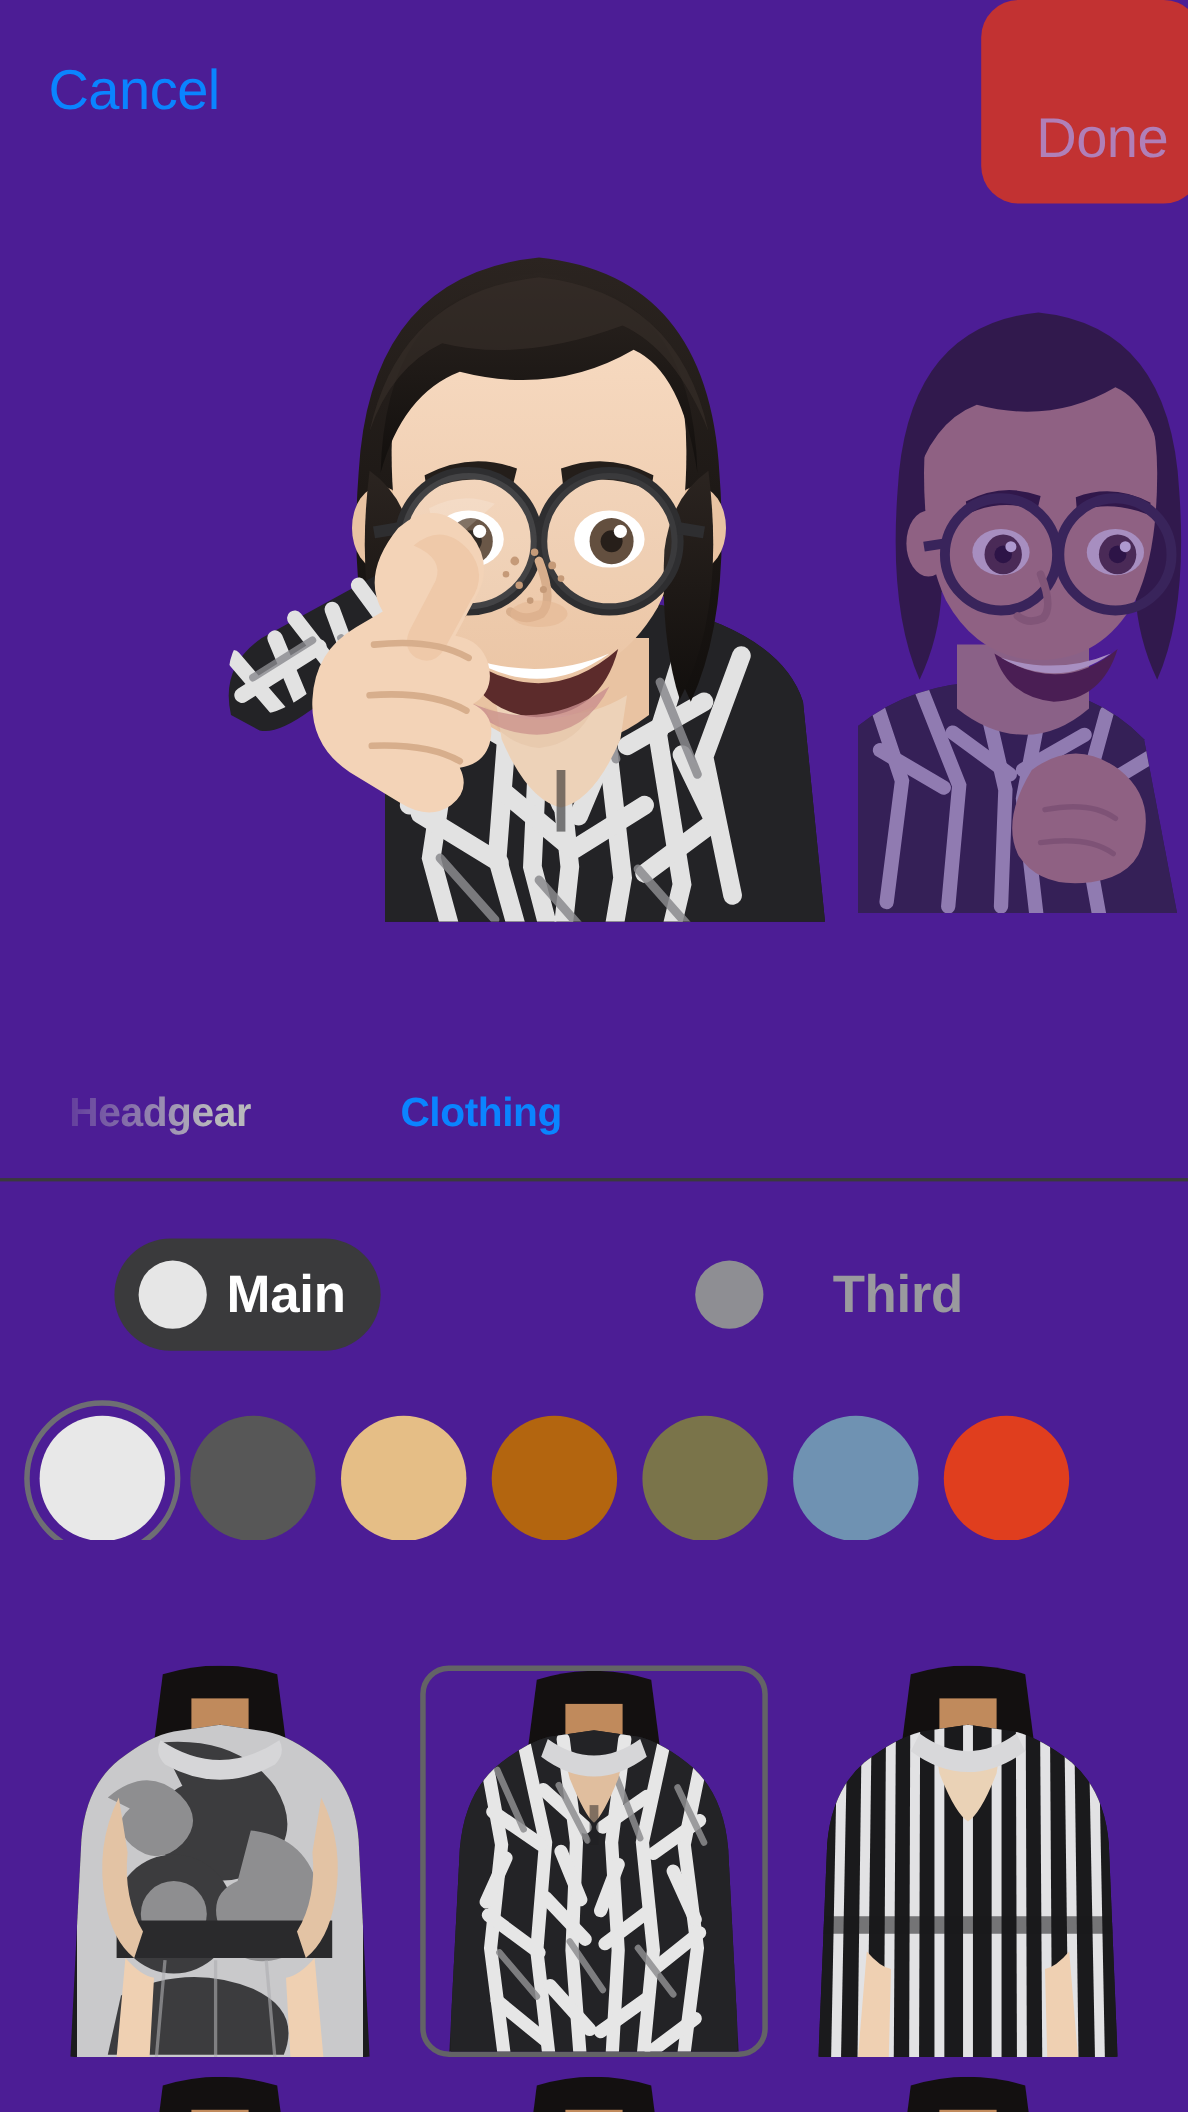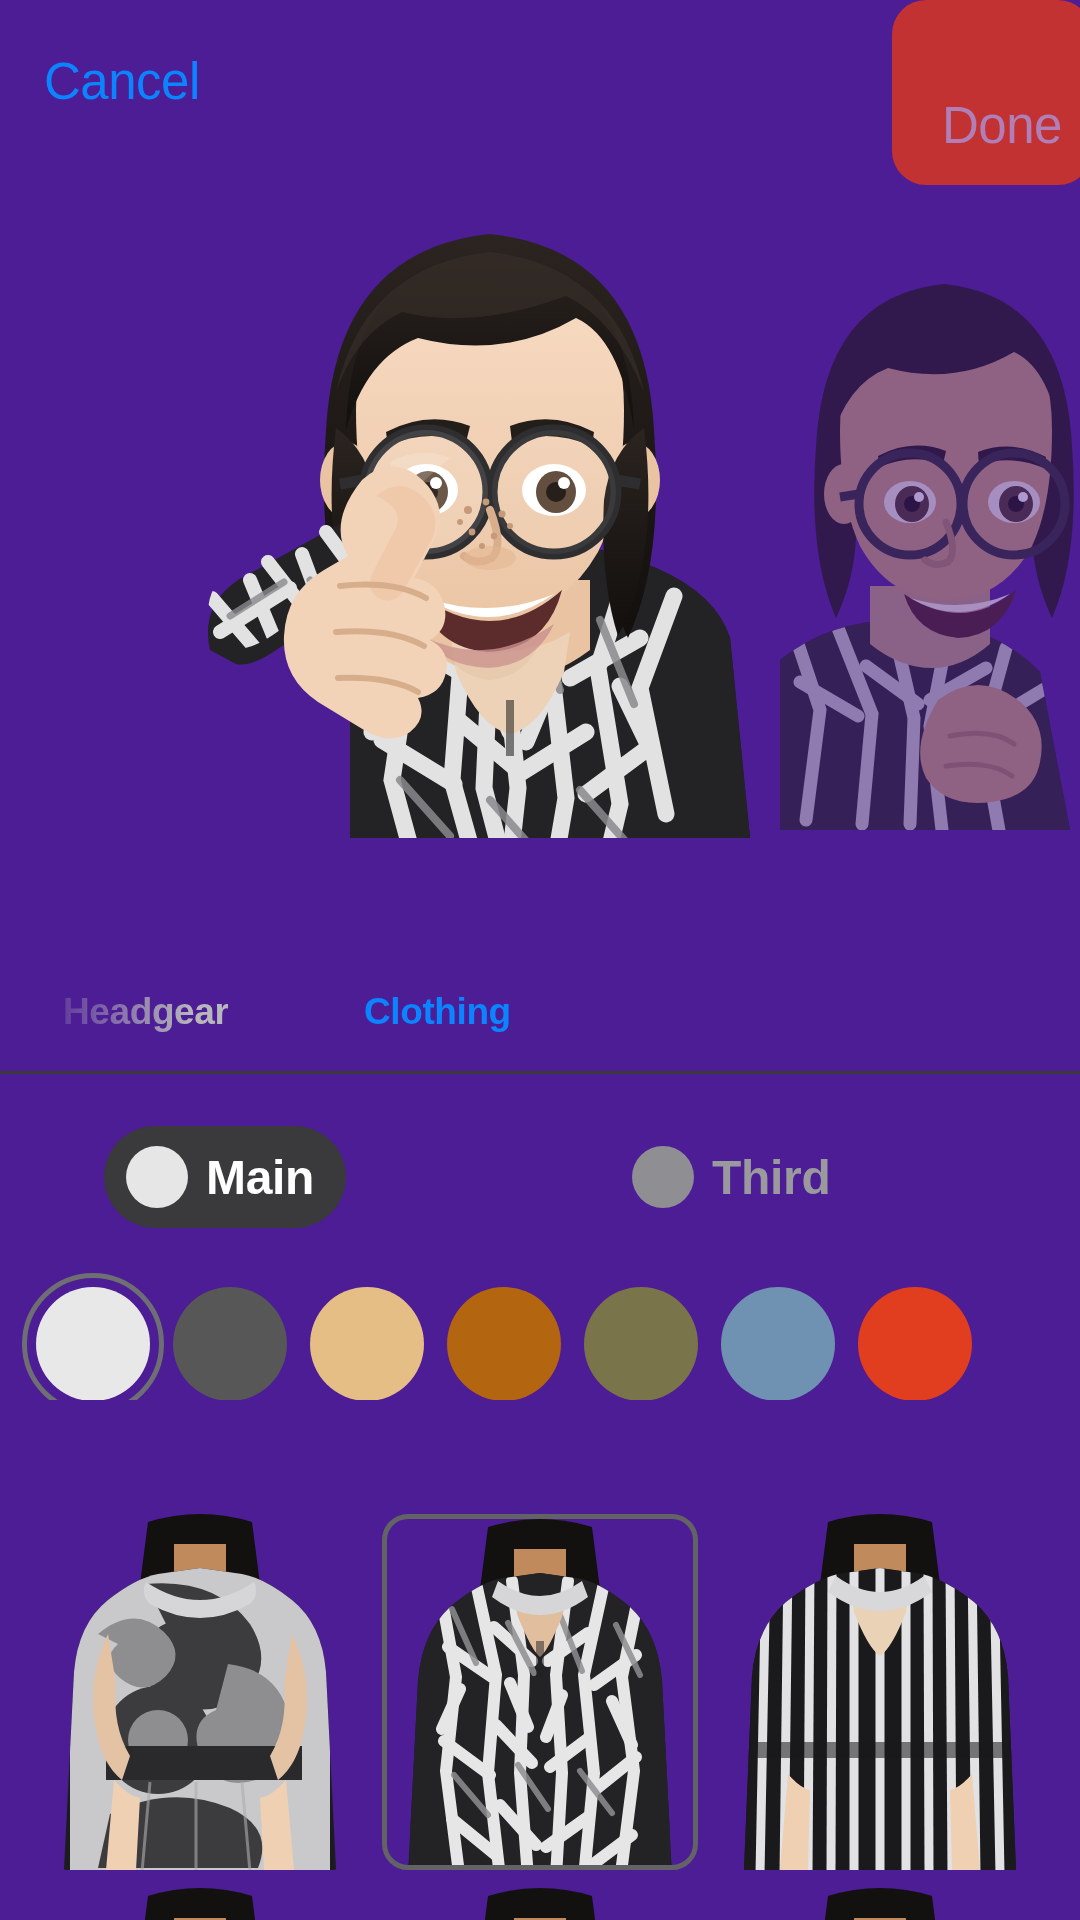--- a/index.html
+++ b/index.html
@@ -171,21 +171,21 @@
     font-size: 48px;
     font-weight: bold;
     letter-spacing: -0.3px;
     white-space: nowrap;
   }
   .channel.selected .channel-label { color: #FFFFFF; }
   .channel:not(.selected) .channel-label { color: #9A9A9E; }
 
   .ch-0 { left: 104px; }
   .ch-1 { left: 340px; }
-  .ch-2 { left: 610px; }
+  .ch-2 { left: 610px; gap: 45px; }
 
   
   .swatches {
     position: absolute;
     top: 1255px;
     left: 0;
     width: 1080px;
     height: 145px;
     overflow: hidden;
   }

